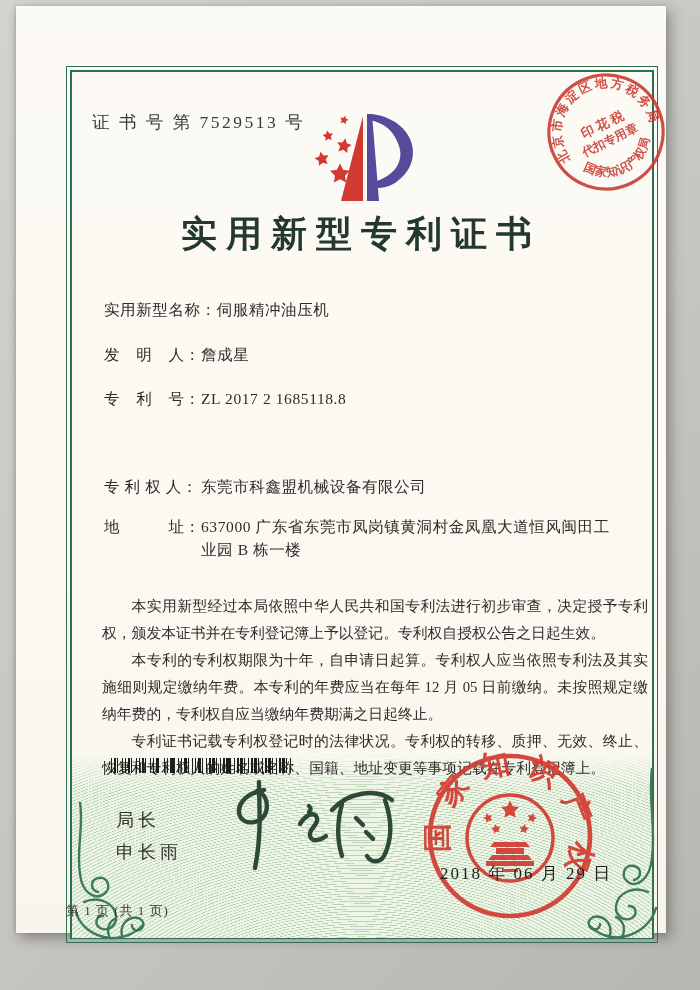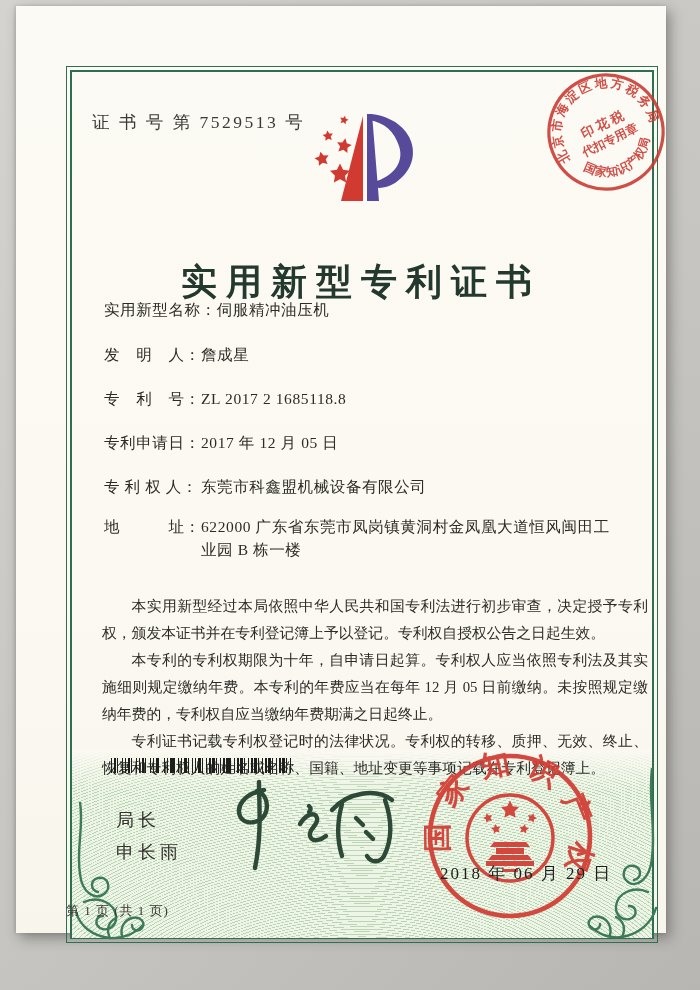--- a/index.html
+++ b/index.html
@@ -31,21 +31,21 @@
     position:absolute;inset:0;
     background:linear-gradient(to bottom,#fbf9f2 0,rgba(251,249,242,0) 40px);
   }
   .cert-number{
     position:absolute;left:76px;top:104px;font-size:17.5px;color:#3b3a35;
     letter-spacing:2.5px;
   }
   .logo{position:absolute;left:283px;top:98px;}
   .title{
     position:absolute;left:50px;top:204px;width:590px;text-align:center;
-    font-size:36px;font-weight:600;color:#24392e;letter-spacing:9px;margin-top:48px;
+    font-size:36px;font-weight:600;color:#24392e;letter-spacing:9px;
   }
   .frow{position:absolute;left:88px;width:545px;font-size:15.5px;color:#2c2b27;letter-spacing:.6px;line-height:23px;}
   .lbl{display:inline-block;min-width:97px;vertical-align:top;}
   .val{display:inline-block;vertical-align:top;}
   .val-wrap{display:inline-block;width:412px;vertical-align:top;}
   .grant-no{position:absolute;left:302px;top:0;white-space:nowrap;}
   .paras{
     position:absolute;left:86px;top:587px;width:546px;
     font-size:14.8px;line-height:27px;color:#2c2b27;text-align:justify;
   }
@@ -138,28 +138,25 @@
 
   <div class="frow" style="top:337px">
     <span class="lbl">发　明　人：</span><span class="val">詹成星</span>
   </div>
   <div class="frow" style="top:292px">
     <span class="lbl">实用新型名称：</span><span class="val">伺服精冲油压机</span>
   </div>
   <div class="frow" style="top:381px">
     <span class="lbl">专　利　号：</span><span class="val">ZL 2017 2 1685118.8</span>
   </div>
-  <div class="frow" style="top:425px">
-    <span class="lbl">专利申请日：</span><span class="val">2017 年 12 月 05 日</span>
-  </div>
   <div class="frow" style="top:469px">
     <span class="lbl">专 利 权 人：</span><span class="val">东莞市科鑫盟机械设备有限公司</span>
   </div>
   <div class="frow" style="top:509px">
-    <span class="lbl">地　　　址：</span><span class="val-wrap">622000 广东省东莞市凤岗镇黄洞村金凤凰大道恒风闽田工业园 B 栋一楼</span>
+    <span class="lbl">地　　　址：</span><span class="val-wrap">637000 广东省东莞市凤岗镇黄洞村金凤凰大道恒风闽田工业园 B 栋一楼</span>
   </div>
 
   <div class="paras">
     <p>本实用新型经过本局依照中华人民共和国专利法进行初步审查，决定授予专利权，颁发本证书并在专利登记簿上予以登记。专利权自授权公告之日起生效。</p>
     <p>本专利的专利权期限为十年，自申请日起算。专利权人应当依照专利法及其实施细则规定缴纳年费。本专利的年费应当在每年 12 月 05 日前缴纳。未按照规定缴纳年费的，专利权自应当缴纳年费期满之日起终止。</p>
     <p>专利证书记载专利权登记时的法律状况。专利权的转移、质押、无效、终止、恢复和专利权人的姓名或名称、国籍、地址变更等事项记载在专利登记簿上。</p>
   </div>
 
   <div class="barcode"></div>
 

